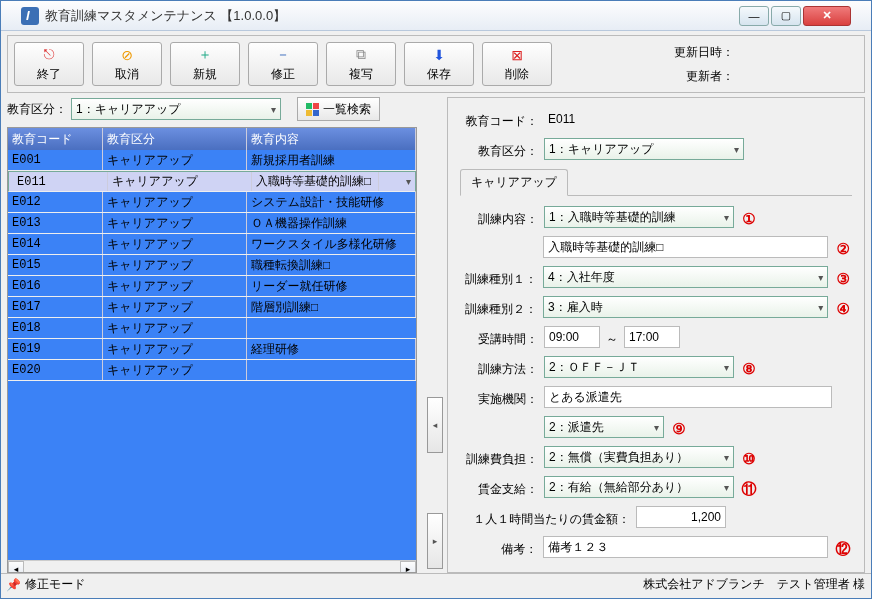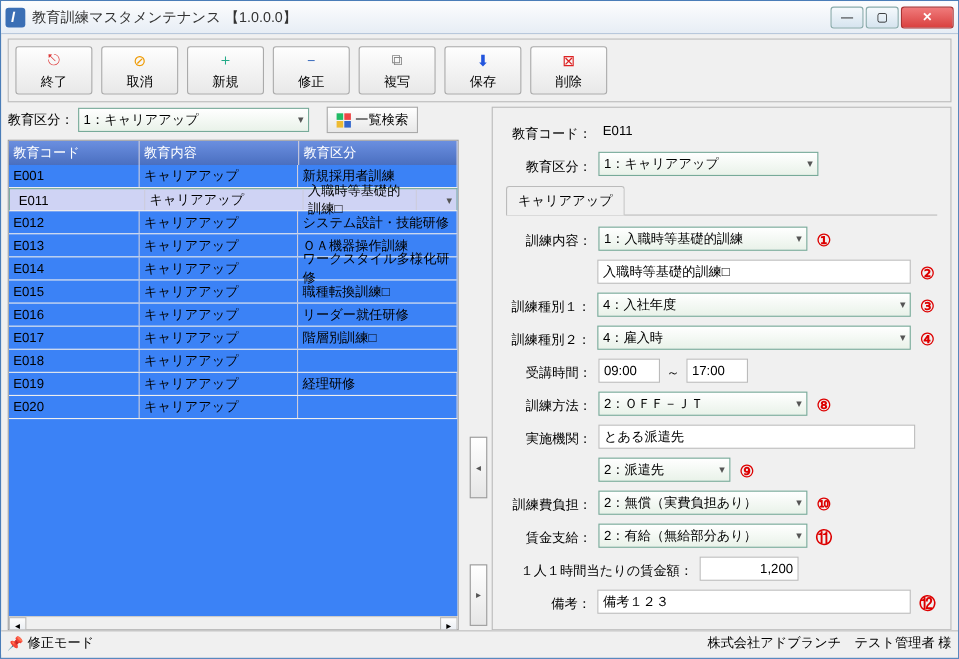--- a/index.html
+++ b/index.html
@@ -1,17 +1,17 @@
 <!DOCTYPE html>
 <html><head>
 <meta charset="utf-8">
 <style>
 * { box-sizing: border-box; margin: 0; padding: 0; font-family: "MS UI Gothic", "Meiryo", sans-serif; font-size: 12px; }
 body { background: #f0f0f0; width: 872px; height: 599px; overflow: hidden; border: 1px solid #4a7db8; }
-.title-bar { height: 30px; background: linear-gradient(#fdfdfe, #e7edf5); display: flex; align-items: center; padding: 0 4px; border-bottom: 1px solid #b8c8dc; }
+.title-bar { height: 30px; background: linear-gradient(#fdfdfe, #e7edf5); display: flex; align-items: center; padding: 0 20px; border-bottom: 1px solid #b8c8dc; }
 .title-bar .app-icon { width: 18px; height: 18px; background: #3b6fb5; border-radius: 3px; margin-right: 6px; position: relative; }
 .title-bar .app-icon::after { content: "l"; color: #fff; font-style: italic; font-weight: bold; position: absolute; left: 5px; top: 1px; font-size: 13px; }
 .title-bar .title-text { flex: 1; color: #333; font-size: 13px; }
 .win-btns { display: flex; }
 .win-btn { width: 30px; height: 20px; margin-left: 2px; border: 1px solid #8aa; background: linear-gradient(#f5f9fc,#d6e4ef); border-radius: 3px; display: flex; align-items: center; justify-content: center; font-size: 11px; cursor: pointer; }
 .win-btn.close { width: 48px; background: linear-gradient(#f07b7b,#d9403f); border-color: #a33; color: #fff; font-weight: bold; }
 .toolbar { height: 58px; background: #f0f0f0; border: 1px solid #bbb; margin: 4px 6px 4px 6px; display: flex; align-items: center; padding: 4px 6px; }
 .tool-btn { width: 70px; height: 44px; border: 1px solid #aaa; background: linear-gradient(#fefefe,#e8e8e8); border-radius: 3px; margin-right: 8px; display: flex; flex-direction: column; align-items: center; justify-content: center; cursor: pointer; }
 .tool-btn .ico { width: 18px; height: 18px; margin-bottom: 2px; display: flex; align-items: center; justify-content: center; font-size: 14px; }
 .tool-btn .lbl { font-size: 12px; }
@@ -26,21 +26,21 @@
 .filter-row .lab { margin-right: 4px; }
 .sel { height: 22px; border: 1px solid #7a9; background: linear-gradient(#fff,#e9f2e9); padding: 0 36px 0 4px; position: relative; display: inline-flex; align-items: center; cursor: pointer; }
 .sel::after { content: "▾"; position: absolute; right: 4px; color: #555; font-size: 10px; }
 .sel.wide { width: 210px; }
 .list-btn { height: 24px; border: 1px solid #aaa; background: linear-gradient(#fff,#e8e8e8); padding: 0 8px; margin-left: 16px; display: inline-flex; align-items: center; cursor: pointer; }
 .grid-tiny { display: inline-grid; grid-template-columns: repeat(2,6px); grid-template-rows: repeat(2,6px); gap: 1px; margin-right: 4px; }
 .grid-tiny span:nth-child(1){background:#2b6;} .grid-tiny span:nth-child(2){background:#e44;} .grid-tiny span:nth-child(3){background:#eb3;} .grid-tiny span:nth-child(4){background:#36c;}
 .grid { flex: 1; border: 1px solid #999; background: #fff; overflow: hidden; }
 .grid-head { display: flex; background: linear-gradient(#6b8fe0,#4a6fc0); color: #fff; height: 22px; align-items: center; }
 .grid-head .col, .grid-row .col { border-right: 1px solid #ccd; padding: 0 4px; display: flex; align-items: center; height: 100%; }
-.col.c1 { width: 119px; } .col.c2 { width: 144px; } .col.c3 { flex: 1; }
+.col.c1 { width: 95px; font-family: Liberation Mono, monospace; } .col.c2 { width: 144px; } .col.c3 { flex: 1; }
 .grid-body { height: 410px; overflow: hidden; background:#3b82f6; }
 .grid-row { display: flex; height: 21px; border-bottom: 1px solid #eee; }
 .grid-row.sel { background: #cfd3f4; }
 .grid-sb-h { height: 18px; background: #f0f0f0; border-top: 1px solid #ccc; position: relative; }
 .grid-sb-h .arrow { width:16px; height:16px; border:1px solid #bbb; background:linear-gradient(#fdfdfd,#e4e9f0); display:flex; align-items:center; justify-content:center; font-size:9px; position:absolute; top:0; }
 .grid-sb-h .arrow.l{left:0;} .grid-sb-h .arrow.r{right:0;}
 .splitter-btns { position: absolute; left: 420px; top: 300px; display: flex; flex-direction: column; gap: 60px; }
 .splitter-btn { width: 16px; height: 56px; border: 1px solid #999; background: linear-gradient(#fff,#e6e6e6); display:flex; align-items:center; justify-content:center; cursor:pointer; font-size:9px; color:#555; }
 .form-row { display: flex; align-items: flex-end; margin-bottom: 8px; min-height: 22px; }
 .form-row .lab { width: 78px; text-align: right; margin-right: 6px; }
@@ -88,20 +88,30 @@
       <div class="lbl">複写</div>
     </div>
   <div class="tool-btn">
       <div class="ico" style="color:#25d">⬇</div>
       <div class="lbl">保存</div>
     </div>
   <div class="tool-btn">
       <div class="ico" style="color:#d22">⊠</div>
       <div class="lbl">削除</div>
     </div>
+  <div class="toolbar-right">
+    <div class="row">
+        <div class="lab">更新日時：</div>
+        <div class="val"></div>
+      </div>
+    <div class="row">
+        <div class="lab">更新者：</div>
+        <div class="val"></div>
+      </div>
+  </div>
 </div>
 
 <div class="body-split" style="position:relative">
   <div class="left-pane">
     <div class="filter-row">
       <span class="lab">教育区分：</span>
       <div class="sel wide">
           <span>1：キャリアアップ</span>
         </div>
       <div class="list-btn">
@@ -110,22 +120,22 @@
             <span></span>
             <span></span>
             <span></span>
           </span>
         <span>一覧検索</span>
       </div>
     </div>
     <div class="grid">
       <div class="grid-head">
         <div class="col c1">教育コード</div>
+        <div class="col c2">教育区分</div>
         <div class="col c3">教育内容</div>
-        <div class="col c2">教育区分</div>
       </div>
       <div class="grid-body" id="grid-body">
           <div class="grid-row">
             <div class="col c1">E001</div>
             <div class="col c2">キャリアアップ</div>
             <div class="col c3">新規採用者訓練</div>
           </div>
           <div class="grid-row sel">
             <div class="col c1">E011</div>
             <div class="col c2">キャリアアップ</div>
@@ -219,21 +229,21 @@
     <div class="form-row">
       <div class="lab">訓練種別１：</div>
       <div class="sel" style="width:288px">
           <span>4：入社年度</span>
         </div>
       <span class="circled">③</span>
     </div>
     <div class="form-row">
       <div class="lab">訓練種別２：</div>
       <div class="sel" style="width:288px">
-          <span>4：雇入時</span>
+          <span>3：雇入時</span>
         </div>
       <span class="circled">④</span>
     </div>
     <div class="form-row">
       <div class="lab">受講時間：</div>
       <div class="txtbox" style="width:56px">09:00</div>
       <span style="margin:0 6px">～</span>
       <div class="txtbox" style="width:56px">17:00</div>
     </div>
     <div class="form-row">

